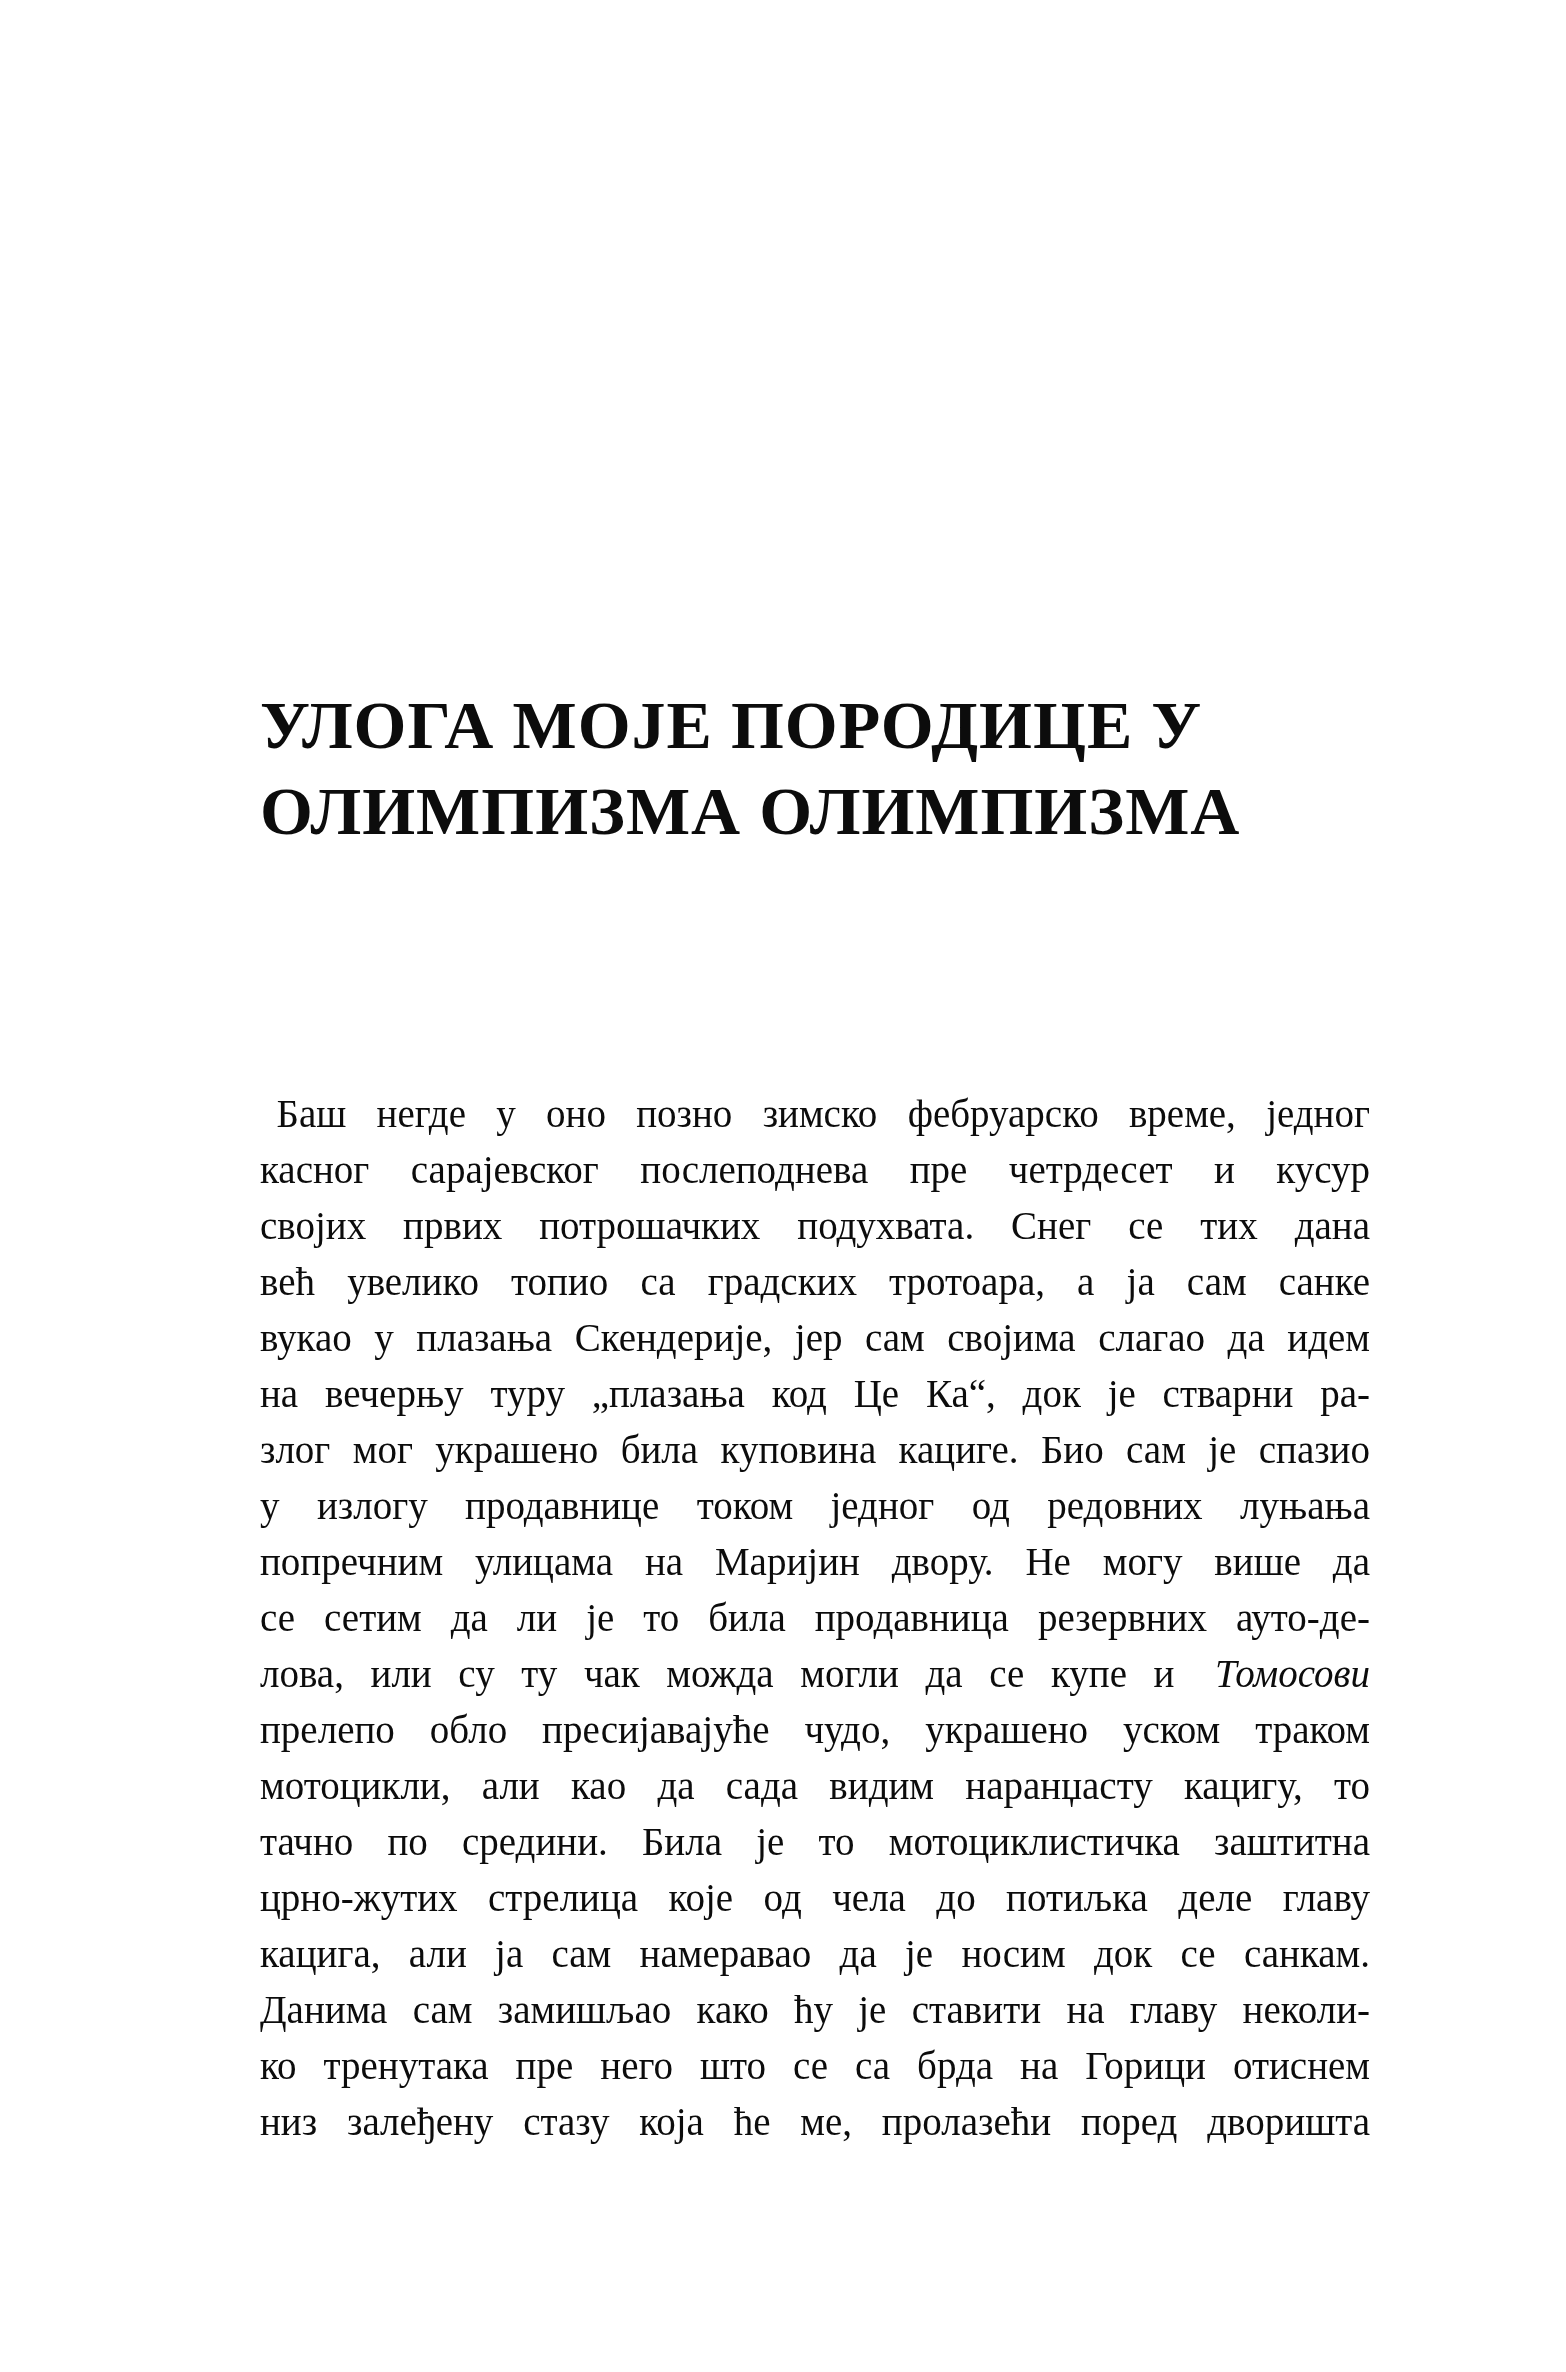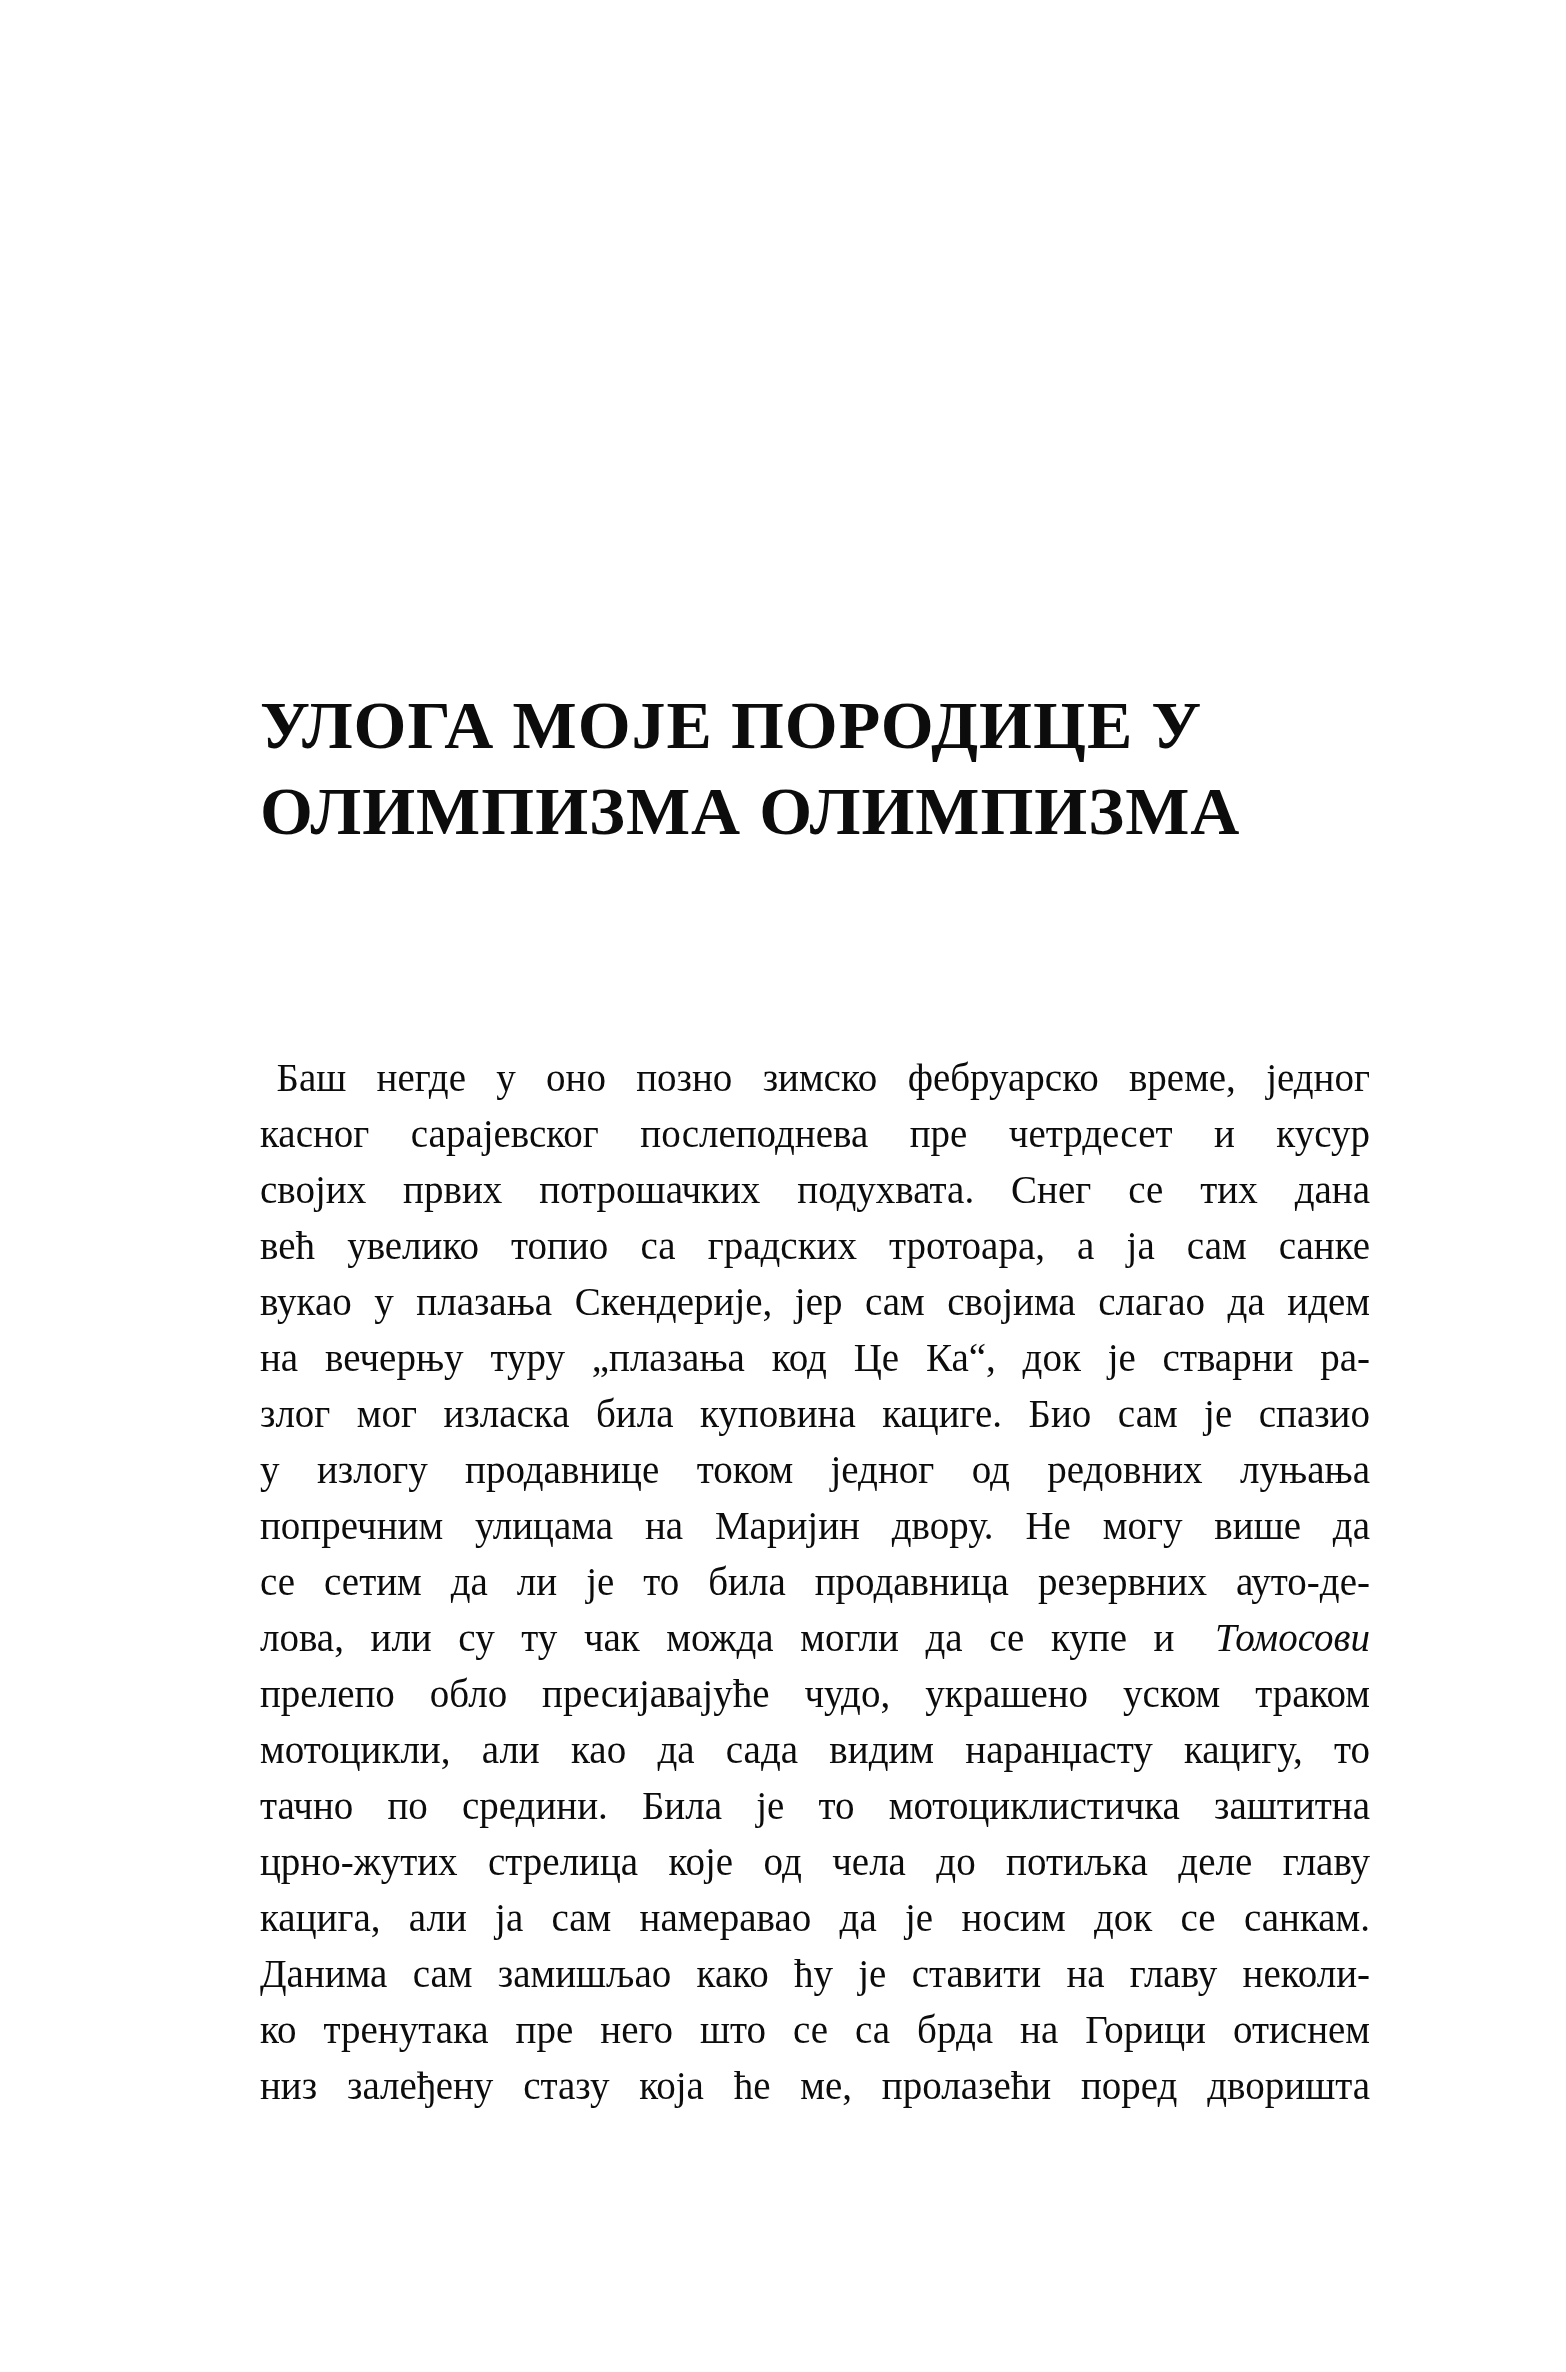--- a/index.html
+++ b/index.html
@@ -32,21 +32,21 @@
     letter-spacing: 1px;
     color: #0c0c0c;
   }
   .chapter-title .title-line {
     display: block;
   }
   .body-text {
     position: absolute;
     left: 260px;
     width: 1110px;
-    top: 1050px;
+    top: 1086px;
     font-size: 39px;
     line-height: 56px;
     color: #0c0c0c;
   }
   .body-text .line {
     text-align: justify;
     text-align-last: justify;
     white-space: normal;
   }
   .body-text .line.indent {
@@ -67,21 +67,21 @@
     <span class="title-line">ОЛИМПИЗМА ОЛИМПИЗМА</span>
   </h1>
 
   <div class="body-text">
       <div class="line indent">Баш негде у оно позно зимско фебруарско време, једног</div>
       <div class="line">касног сарајевског послеподнева пре четрдесет и кусур</div>
       <div class="line">својих првих потрошачких подухвата. Снег се тих дана</div>
       <div class="line">већ увелико топио са градских тротоара, а ја сам санке</div>
       <div class="line">вукао у плазања Скендерије, јер сам својима слагао да идем</div>
       <div class="line">на вечерњу туру „плазања код Це Ка“, док је стварни ра-</div>
-      <div class="line">злог мог изласка била куповина кациге. Био сам је спазио</div>
+      <div class="line">злог мог украшено била куповина кациге. Био сам је спазио</div>
       <div class="line">у излогу продавнице током једног од редовних луњања</div>
       <div class="line">попречним улицама на Маријин двору. Не могу више да</div>
       <div class="line">се сетим да ли је то била продавница резервних ауто-де-</div>
       <div class="line"><span>лова, или су ту чак можда могли да се купе и </span><i>Томосови</i></div>
       <div class="line">прелепо обло пресијавајуће чудо, украшено уском траком</div>
       <div class="line">мотоцикли, али као да сада видим наранџасту кацигу, то</div>
       <div class="line">тачно по средини. Била је то мотоциклистичка заштитна</div>
       <div class="line">црно-жутих стрелица које од чела до потиљка деле главу</div>
       <div class="line">кацига, али ја сам намеравао да је носим док се санкам.</div>
       <div class="line">Данима сам замишљао како ћу је ставити на главу неколи-</div>

